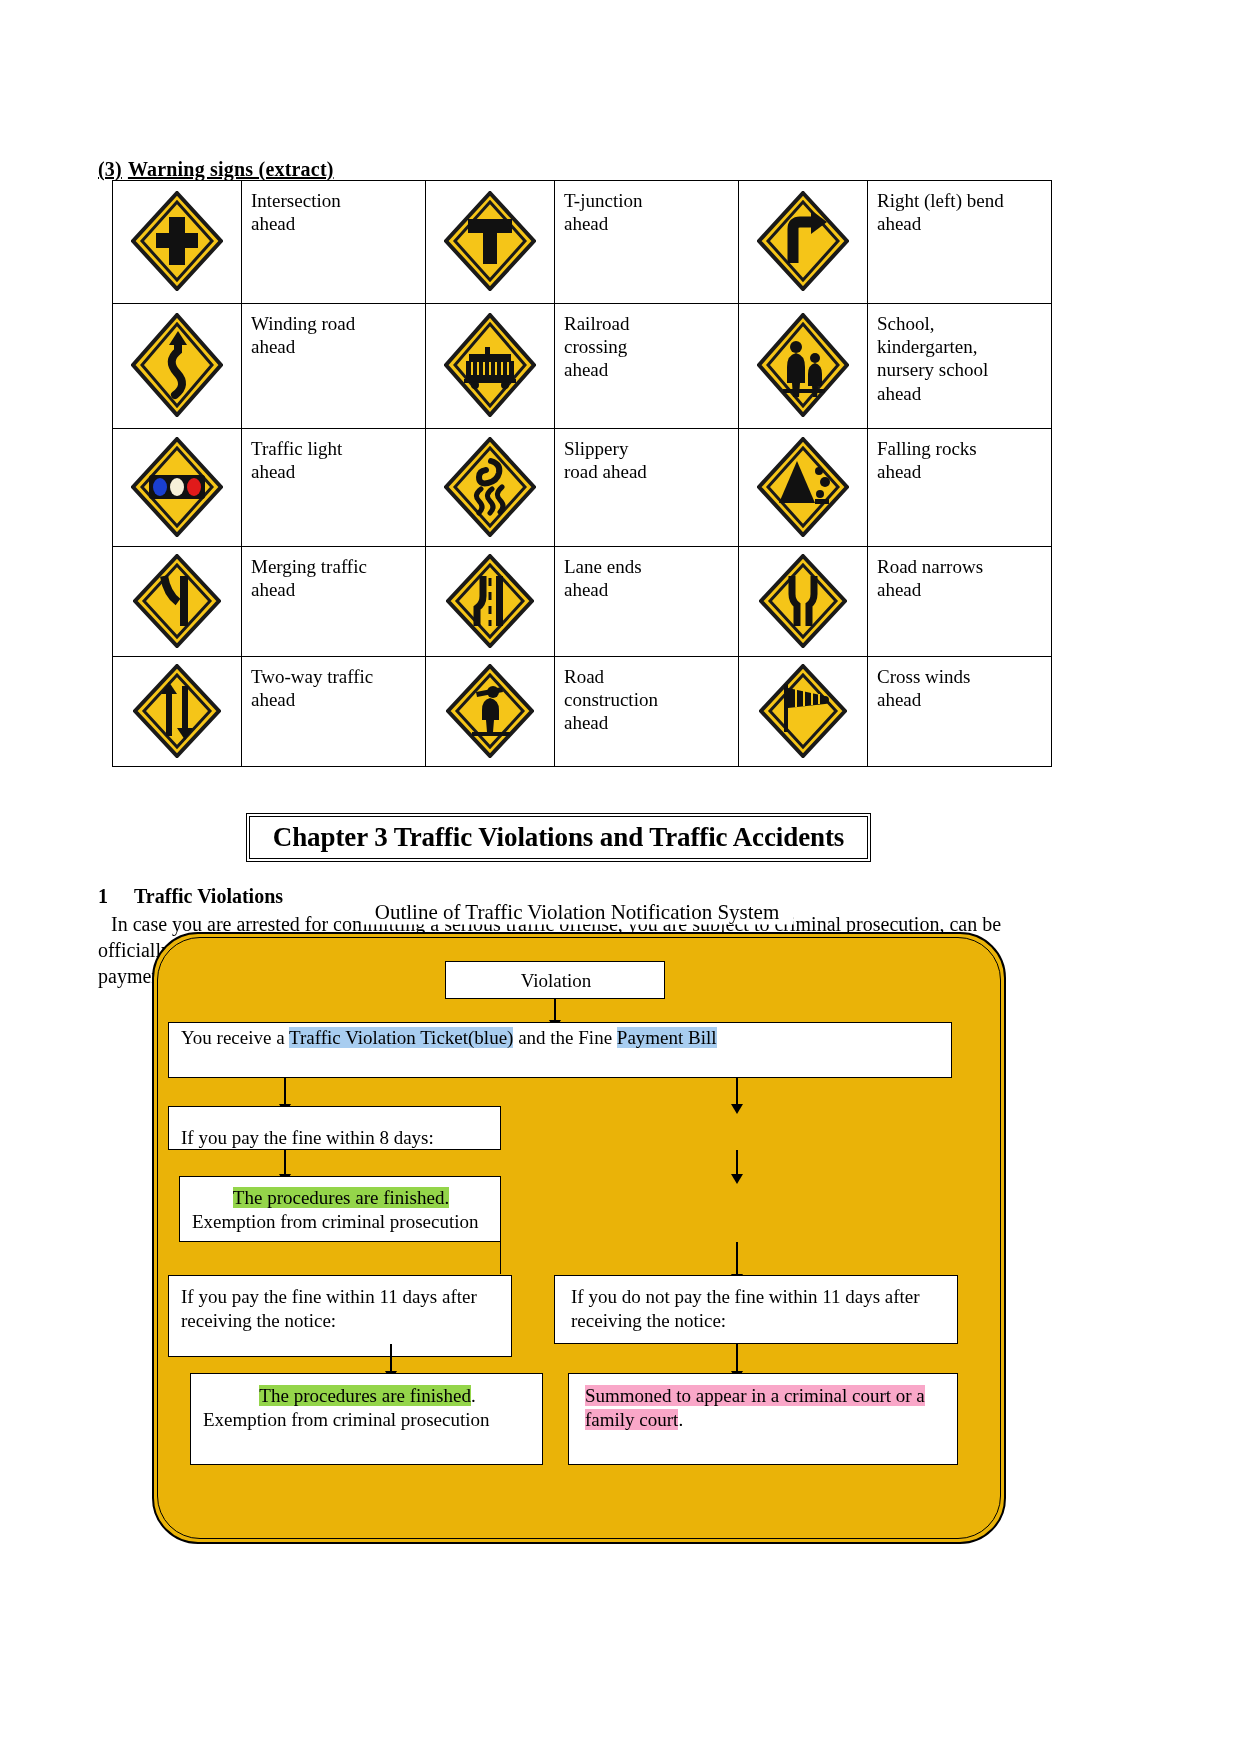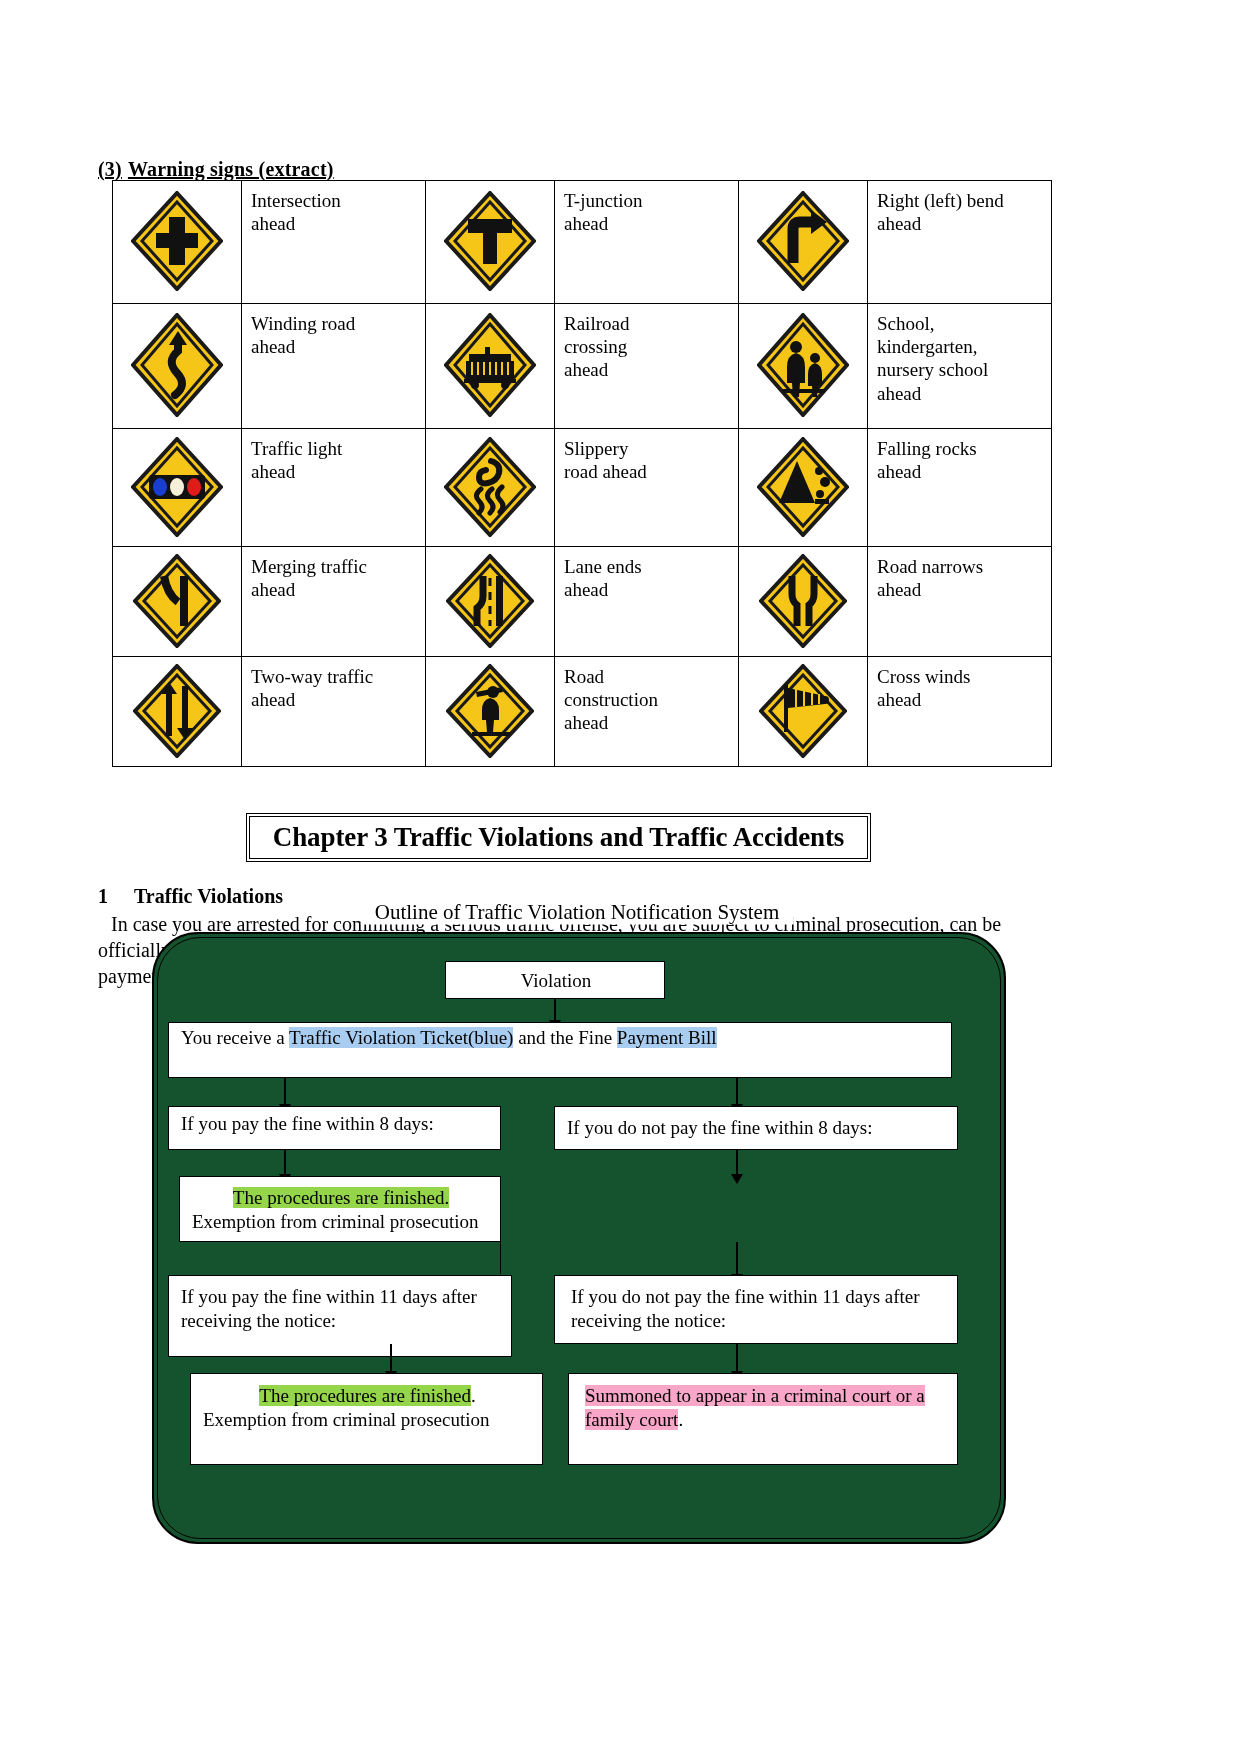--- a/index.html
+++ b/index.html
@@ -79,21 +79,21 @@
     text-align:left;
   }
   .body-par .indent { padding-left:13px; }
 
   
   .flow-outer {
     position:absolute; left:152px; top:932px;
     width:850px; height:608px;
     border:2px solid #000;
     border-radius:46px;
-    background:#14532d;
+    background:#eab308;
   }
   .flow-inner {
     position:absolute; left:3px; top:3px; right:3px; bottom:3px;
     border:1px solid #000;
     border-radius:43px;
     pointer-events:none;
   }
   .flow-title {
     position:absolute; left:50%; top:912px;
     transform:translate(-50%,-50%);
@@ -408,25 +408,22 @@
     </div>
     <div class="arrow" style="left:400px; top:65px; height:22px;"></div>
 
     <div class="fb" style="left:14px; top:88px; width:784px; height:56px; padding-top:3px;">
       <span>You receive a </span><span class="hl-blue">Traffic Violation Ticket(blue)</span><span> and the Fine </span><span class="hl-blue">Payment Bill</span>
     </div>
 
     <div class="arrow" style="left:130px; top:144px; height:27px;"></div>
     <div class="arrow" style="left:582px; top:144px; height:27px;"></div>
 
-    <div class="fb" style="left:14px; top:172px; width:333px; height:44px; padding-top:5px;">
+    <div class="fb" style="left:14px; top:172px; width:333px; height:44px; padding-top:19px;">
       <span>If you pay the fine within 8 days:</span>
-    </div>
-    <div class="fb" style="left:400px; top:172px; width:404px; height:44px; padding-top:9px;">
-      <span>If you do not pay the fine within 8 days:</span>
     </div>
 
     <div class="arrow" style="left:130px; top:216px; height:25px;"></div>
     <div class="arrow" style="left:582px; top:216px; height:25px;"></div>
 
     <div class="fb" style="left:25px; top:242px; width:322px; height:66px; padding-top:9px;">
       <div style="text-align:center;"><span class="hl-green">The procedures are finished.</span></div>
       <div>Exemption from criminal prosecution</div>
     </div>
 

